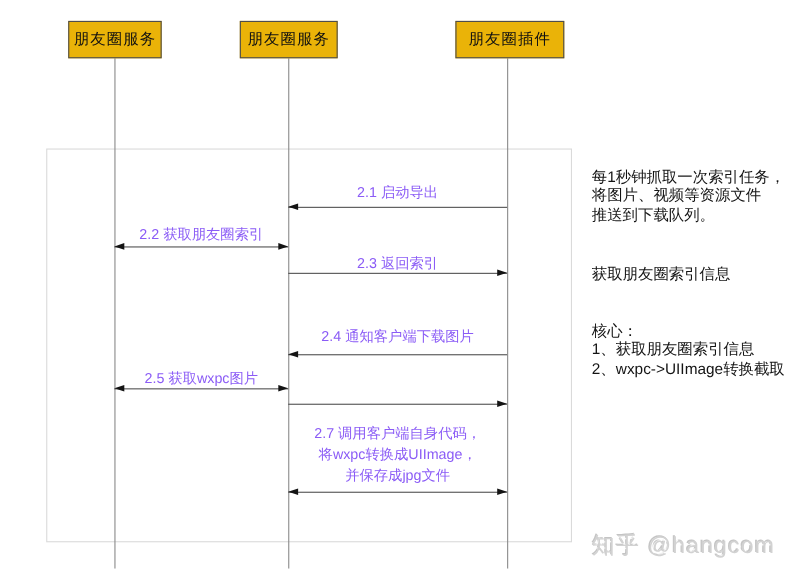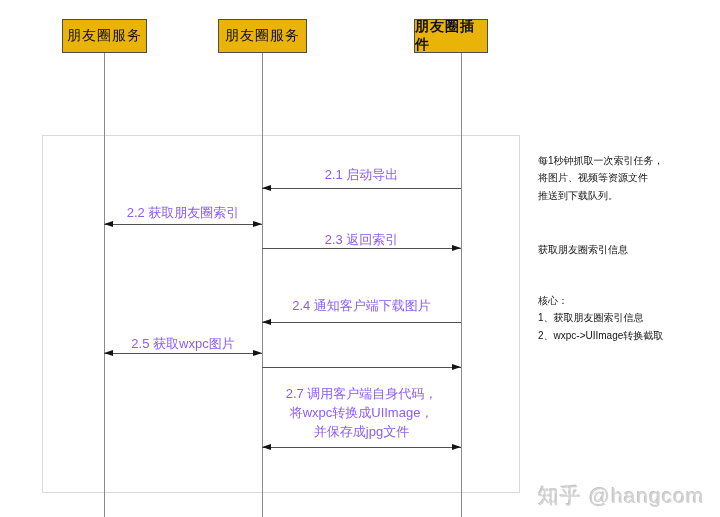--- a/index.html
+++ b/index.html
@@ -27,21 +27,21 @@
   
   .msg-line { position:absolute; height:1px; background:#525252; z-index:2; }
   .msg-line.head-left::before { content:""; position:absolute; left:0; top:-3px; width:0; height:0;
         border-style:solid; border-width:3.5px 9px 3.5px 0;
         border-color:transparent #141414 transparent transparent; }
   .msg-line.head-right::after { content:""; position:absolute; right:0; top:-3px; width:0; height:0;
         border-style:solid; border-width:3.5px 0 3.5px 9px;
         border-color:transparent transparent transparent #141414; }
 
   
-  .note { position:absolute; left:538px; top:134px; width:182px; font-size:10px;
+  .note { position:absolute; left:538px; top:134px; width:182px; font-size:14px;
           color:#141414; line-height:17.5px; white-space:pre-line; z-index:2; }
   .note p { white-space:pre-line; }
   .note .p2 { margin-top:19px; }
   .note .p3 { margin-top:16px; }
 
   
   .watermark { position:absolute; left:538px; top:466px; width:175px; font-size:21px;
                color:#d2d2d2; text-shadow:2px 2px 1px #ffffff, -1px -1px 0 #c4c4c4;
                letter-spacing:1px; z-index:2;margin-top:16px; }
 </style>
@@ -55,21 +55,21 @@
   <div class="lifeline" style="left:104px;"></div>
   <div class="lifeline" style="left:262px;"></div>
   <div class="lifeline" style="left:461px;"></div>
 
   <div class="actor-box" style="left:62px;  width:85px;">
     <span>朋友圈服务</span>
   </div>
   <div class="actor-box" style="left:218px; width:89px;">
     <span>朋友圈服务</span>
   </div>
-  <div class="actor-box" style="left:414px; width:74px;font-weight:bold;">
+  <div class="actor-box" style="left:414px; width:99px;">
     <span>朋友圈插件</span>
   </div>
 
   <div class="msg-label" style="left:262px; top:166px; width:199px;">2.1 启动导出</div>
   <div class="msg-line head-left" style="left:262px; top:188px; width:199px;"></div>
 
   <div class="msg-label" style="left:104px; top:204px; width:158px;">2.2 获取朋友圈索引</div>
   <div class="msg-line head-left head-right" style="left:104px; top:224px; width:158px;"></div>
 
   <div class="msg-label" style="left:262px; top:231px; width:199px;">2.3 返回索引</div>

